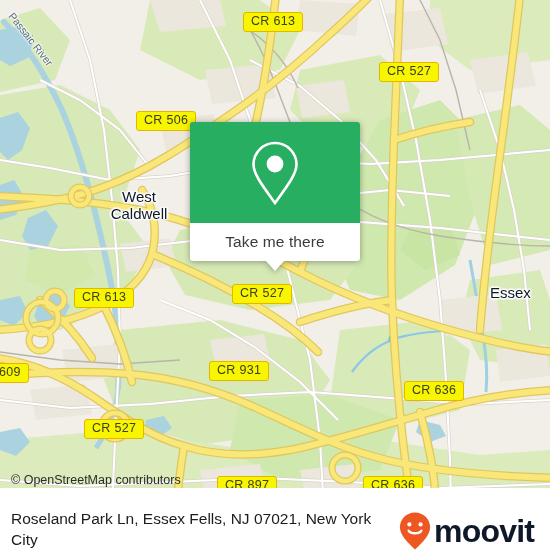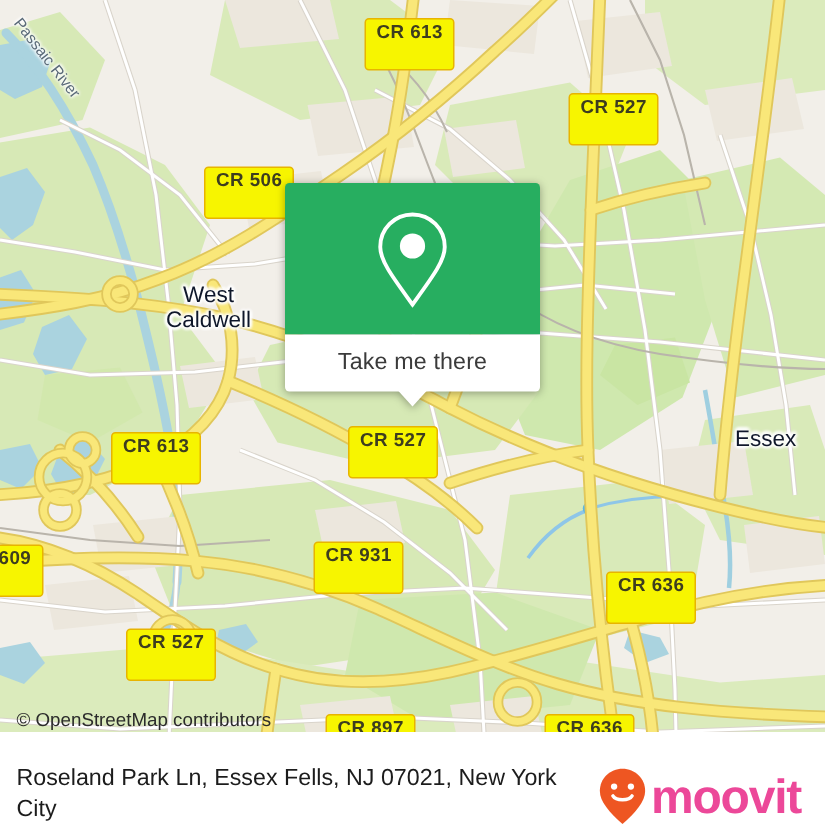--- a/index.html
+++ b/index.html
@@ -27,23 +27,23 @@
   #map-svg { display: block; }
 
   
   .shield {
     position: absolute;
     background: #f7f500;
     border: 1.5px solid #e8b400;
     border-radius: 3px;
     color: #3d3d1f;
     font-size: 12.5px;
-    font-weight: bold;
+    font-weight: normal;
     letter-spacing: .3px;
-    padding: 2px 7px 18px 7px;
+    padding: 2px 7px 3px 7px;
     line-height: 13px;
     white-space: nowrap;
     box-sizing: border-box;
   }
 
   
   .place-label {
     position: absolute;
     color: #0f172a;
     font-size: 15px;
@@ -141,21 +141,21 @@
   }
   #footer-logo {
     display: flex;
     align-items: center;
     padding-right: 10px;
   }
   #logo-mark { margin-right: 3px; display: block; }
   #logo-text {
     font-size: 32px;
     font-weight: bold;
-    color: #ec4899;
+    color: #0f172a;
     letter-spacing: -.8px;
     line-height: 32px;
   }
 </style>
 </head>
 <body>
 
 <div id="app">
 
   <div id="map-canvas">

